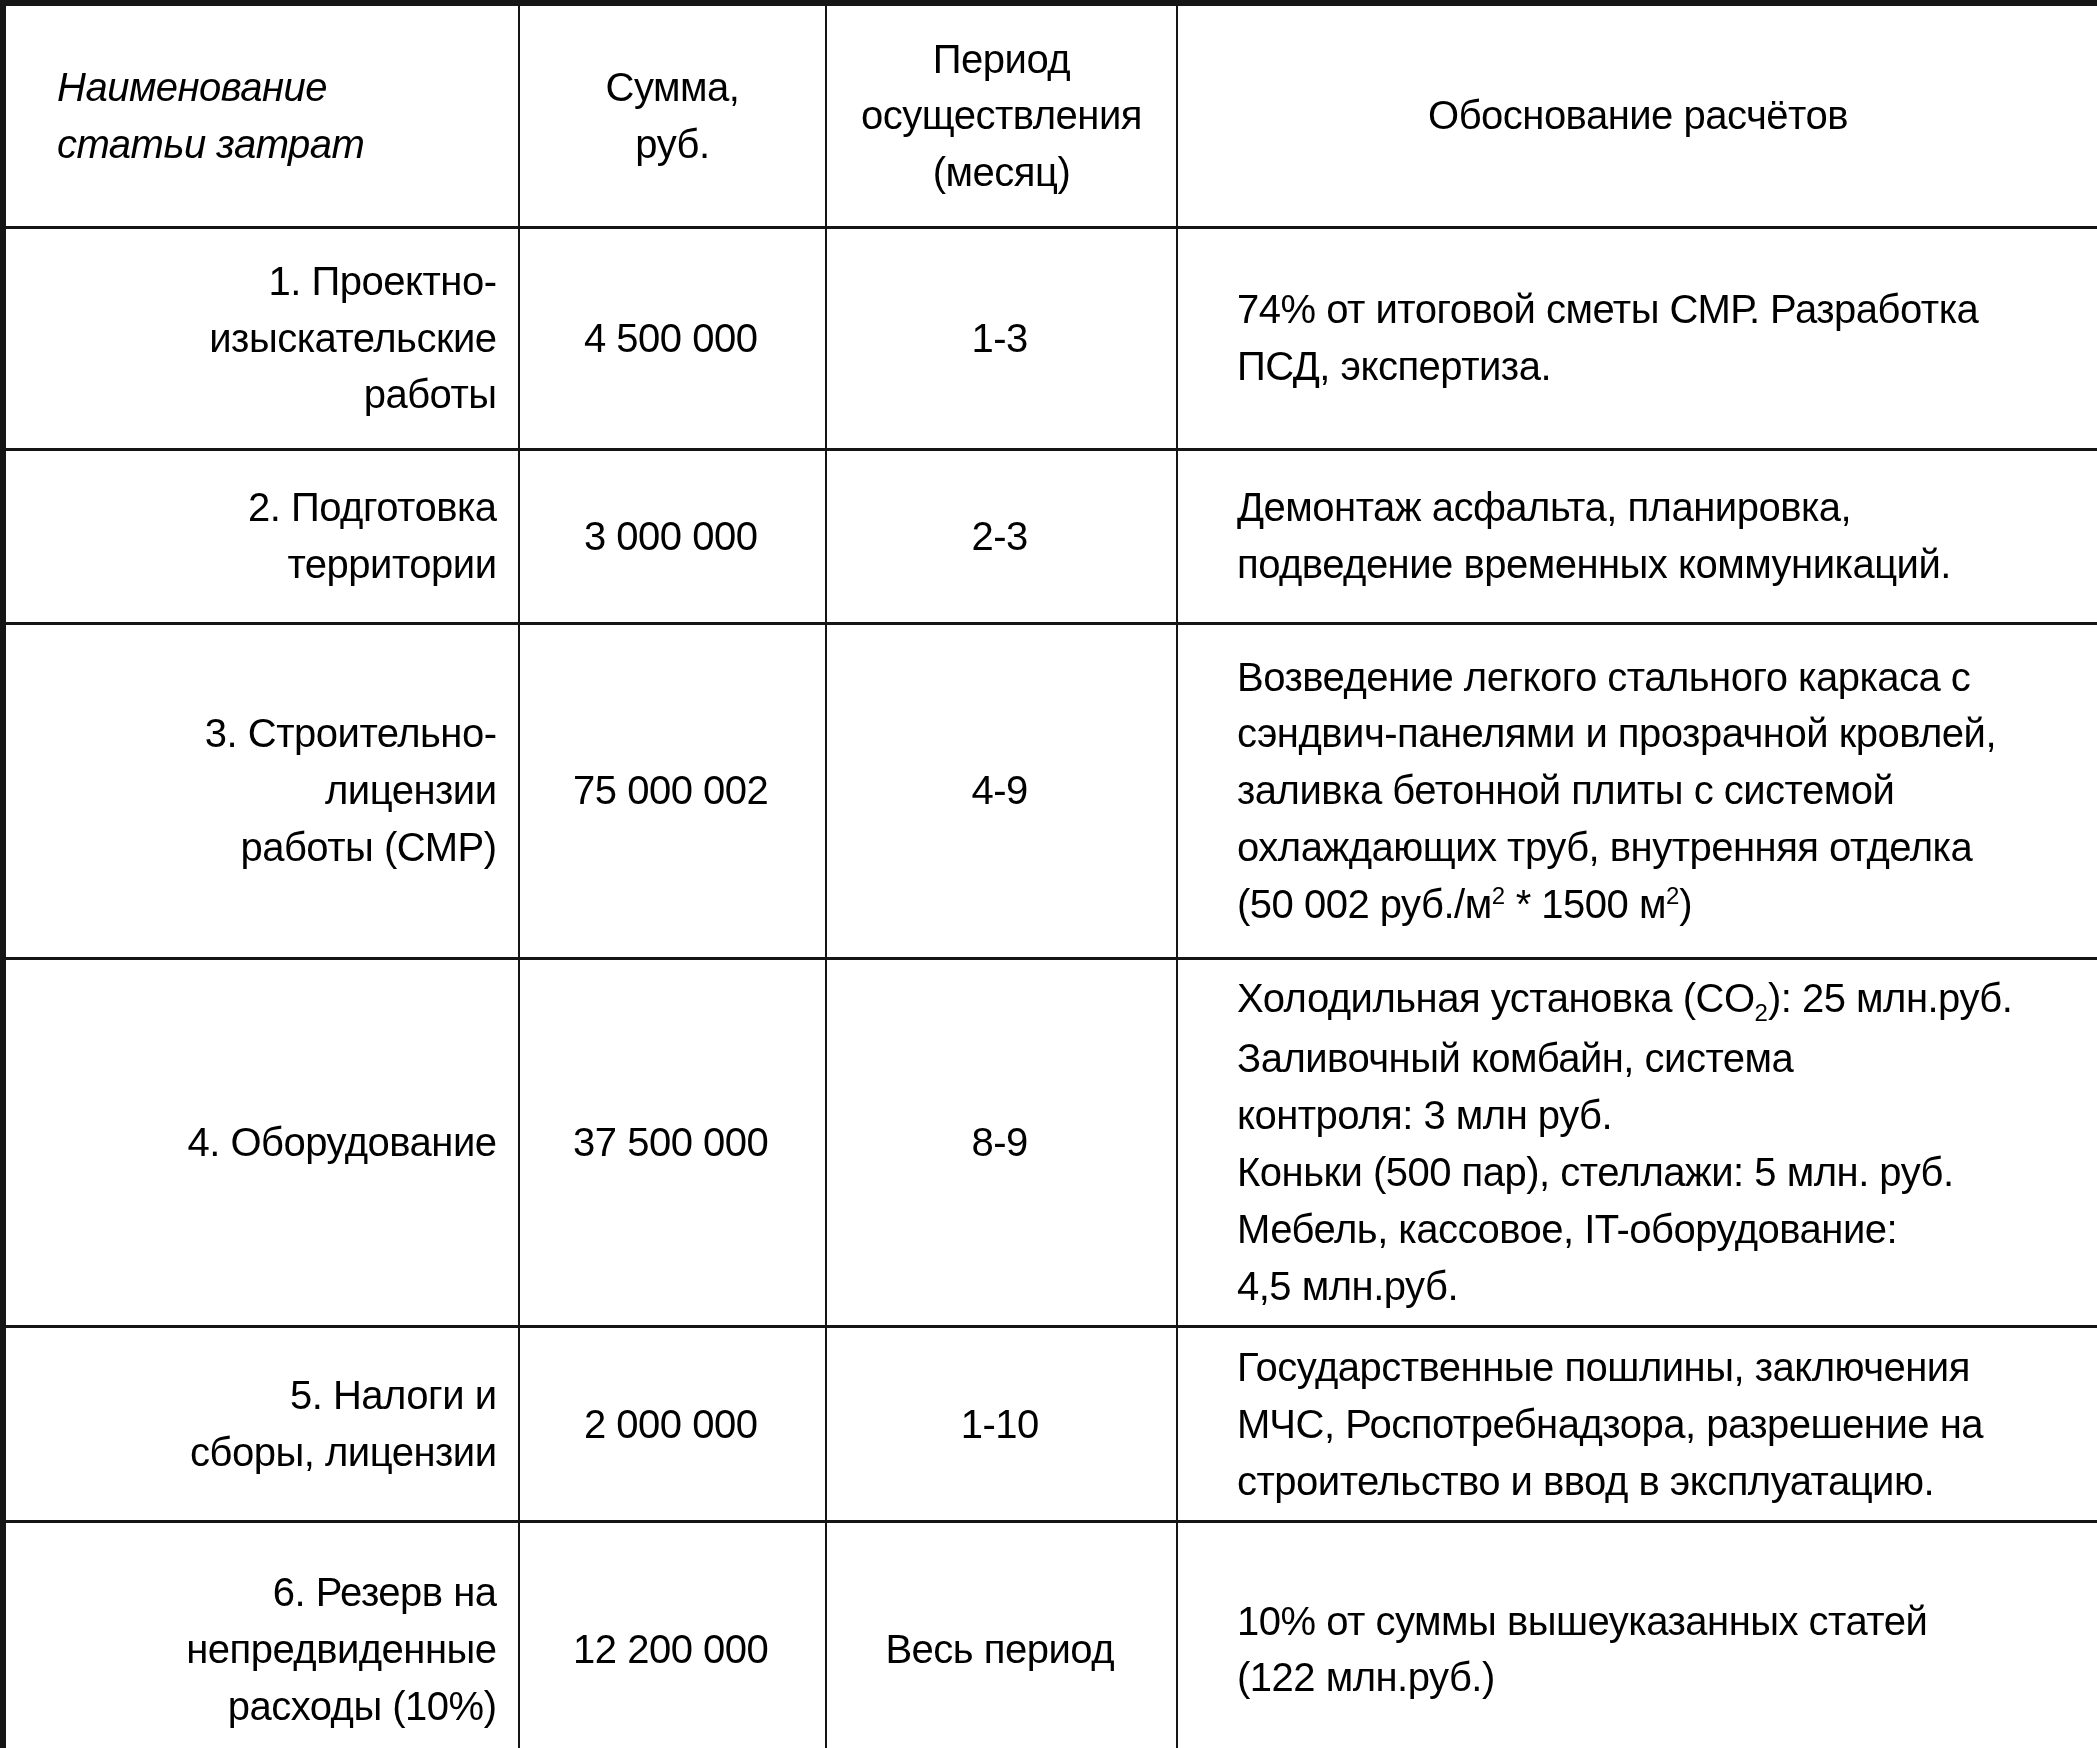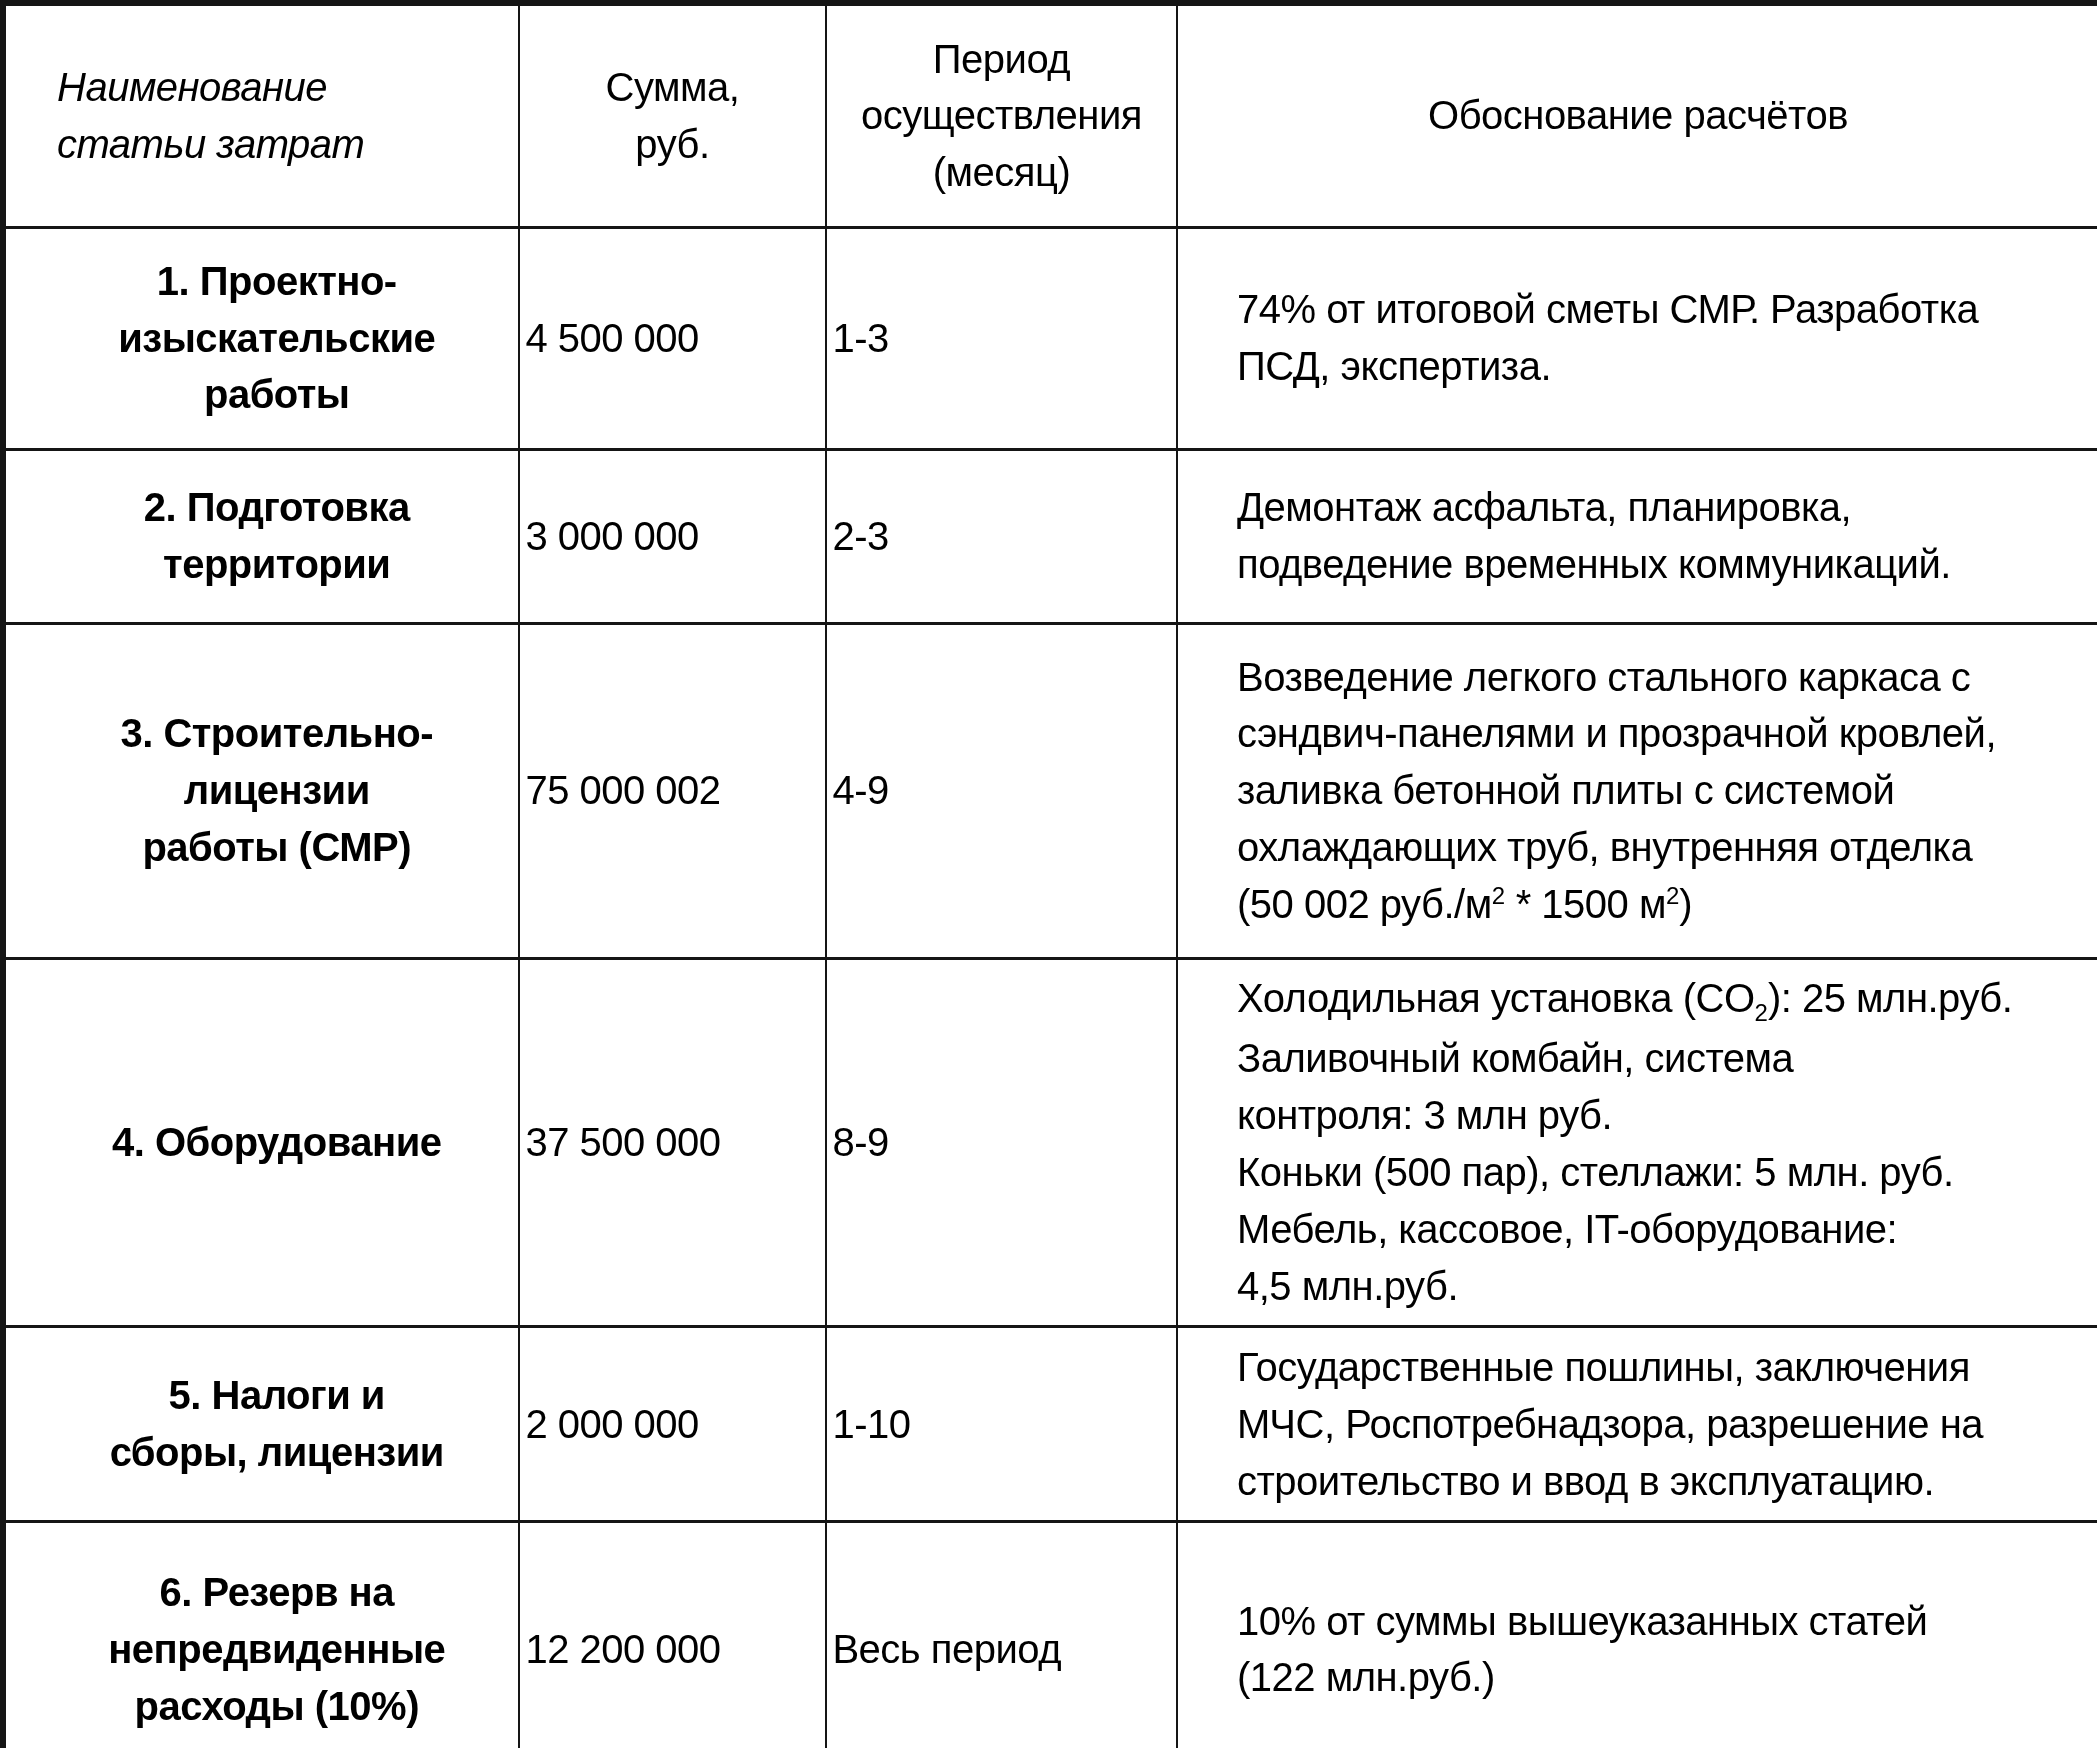--- a/index.html
+++ b/index.html
@@ -39,25 +39,26 @@
     font-weight:normal;
     text-align:center;
     padding:10.8px 16px;
   }
   thead th.h-name{
     text-align:left;
     padding-left:51px;
     font-style:italic;
   }
   td.name-cell{
-    font-weight:bold;
-    text-align:center;
+    font-weight:normal;
+    text-align:right;
     padding-left:51px;
   }
   td.sum-cell, td.period-cell{
+    text-align:center;
     padding-left:5.4px;
     padding-right:9px;
   }
   td.just-cell{
     text-align:left;
     padding-left:59px;
     padding-right:30px;
   }
   .line{display:block;}
   .sup{

